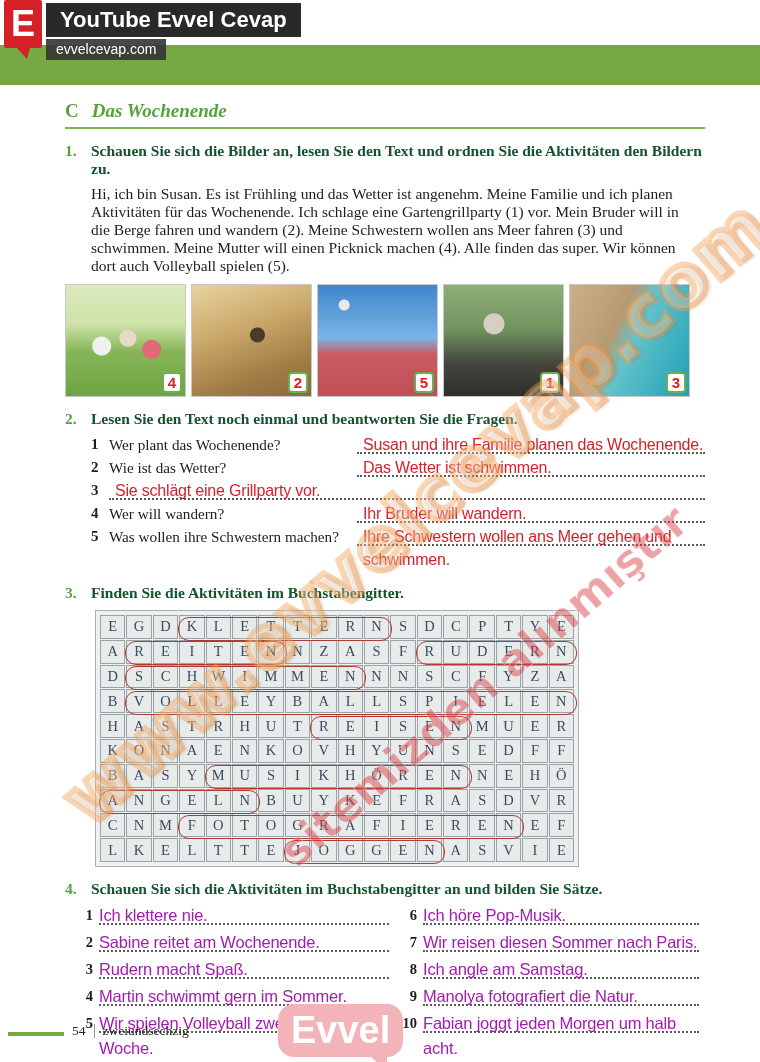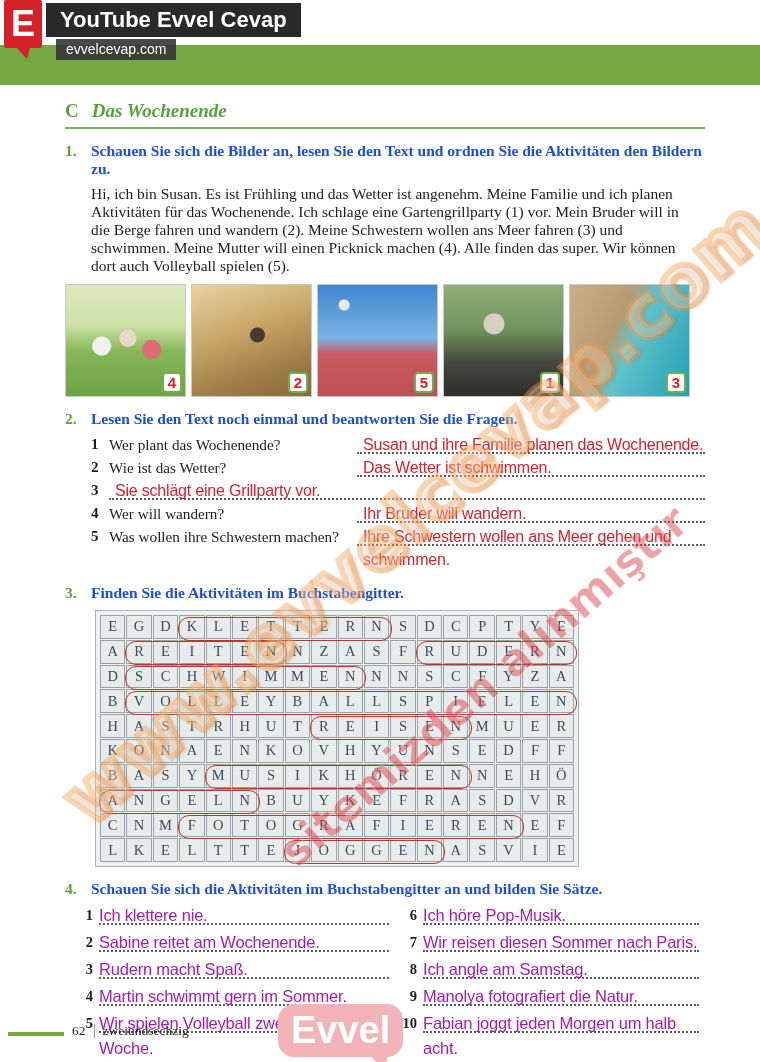--- a/index.html
+++ b/index.html
@@ -4,40 +4,40 @@
 <style>
   html,body{margin:0;padding:0;}
   body{width:760px;height:1062px;position:relative;overflow:hidden;background:#fff;
        font-family:"Liberation Serif",serif;color:#1c1c1c;}
 
   
   .green-band{position:absolute;left:0;top:45px;width:760px;height:40px;background:#76A843;}
   .hbar1{position:absolute;left:46px;top:3px;height:34px;background:rgba(30,30,30,.95);
          color:#fff;font-family:"Liberation Sans",sans-serif;font-weight:bold;font-size:22px;
          line-height:34px;padding:0 14px;z-index:4;}
-  .hbar2{position:absolute;left:56px;top:39px;height:21px;background:rgba(52,52,52,.9);
+  .hbar2{position:absolute;left:46px;top:39px;height:21px;background:rgba(52,52,52,.9);
          color:#fff;font-family:"Liberation Sans",sans-serif;font-size:14px;line-height:21px;
          padding:0 10px;z-index:4;}
   .ebadge{position:absolute;left:4px;top:0;width:38px;height:48px;background:#D42127;
           color:#fff;font-family:"Liberation Sans",sans-serif;font-weight:bold;font-size:36px;
           display:flex;align-items:center;justify-content:center;border-radius:2px;z-index:5;}
   .etail{position:absolute;left:17px;top:48px;width:0;height:0;z-index:5;
          border-left:10px solid transparent;border-right:3px solid transparent;
          border-top:11px solid #D42127;}
 
   
   main{position:absolute;left:65px;top:100px;width:640px;}
   .sec-head{display:flex;gap:13px;align-items:baseline;border-bottom:2px solid #7cb356;
             padding-bottom:5px;color:#55A23A;}
   .sec-letter{font-weight:bold;font-size:19px;}
   .sec-title{font-weight:bold;font-style:italic;font-size:19px;}
 
   .ex-head{display:flex;gap:11px;margin-top:13px;}
   .ex-num{color:#55A23A;font-weight:bold;font-size:15.5px;width:15px;flex:none;}
-  .ex-title{font-weight:bold;font-size:15.5px;color:#1d4ed8;}
+  .ex-title{font-weight:bold;font-size:15.5px;color:#14532d;}
 
   .intro{margin:7px 0 9px 26px;font-size:15.5px;line-height:18px;width:606px;}
 
   
   .photos{display:flex;gap:5px;margin-top:2px;}
   .photo{width:121px;height:113px;border:1px solid #c9c9c9;position:relative;box-sizing:border-box;flex:none;}
   .pnum{position:absolute;right:3px;bottom:3px;background:#fff;border:2px solid #6fae4e;
         border-radius:4px;color:#e01c24;font-family:"Liberation Sans",sans-serif;
         font-weight:bold;font-size:15px;line-height:17px;padding:0 4px;}
   .ph-picnic{background:
@@ -435,21 +435,21 @@
           <span class="inum">10</span>
           <div class="ibox"><div class="idot"></div><span class="itext">Fabian joggt jeden Morgen um halb acht.</span></div>
         </div>
       </div>
   </div>
 
 </main>
 
 <div class="f-line"></div>
 <div class="f-text">
-  <span>62</span>
+  <span>54</span>
   <span class="f-sep"></span>
   <span>zweiundsechzig</span>
 </div>
 <div class="biglogo">
   <span class="bl-evvel">
     <span>Evvel</span>
     <span class="bl-tail"></span>
   </span>
 </div>
 

